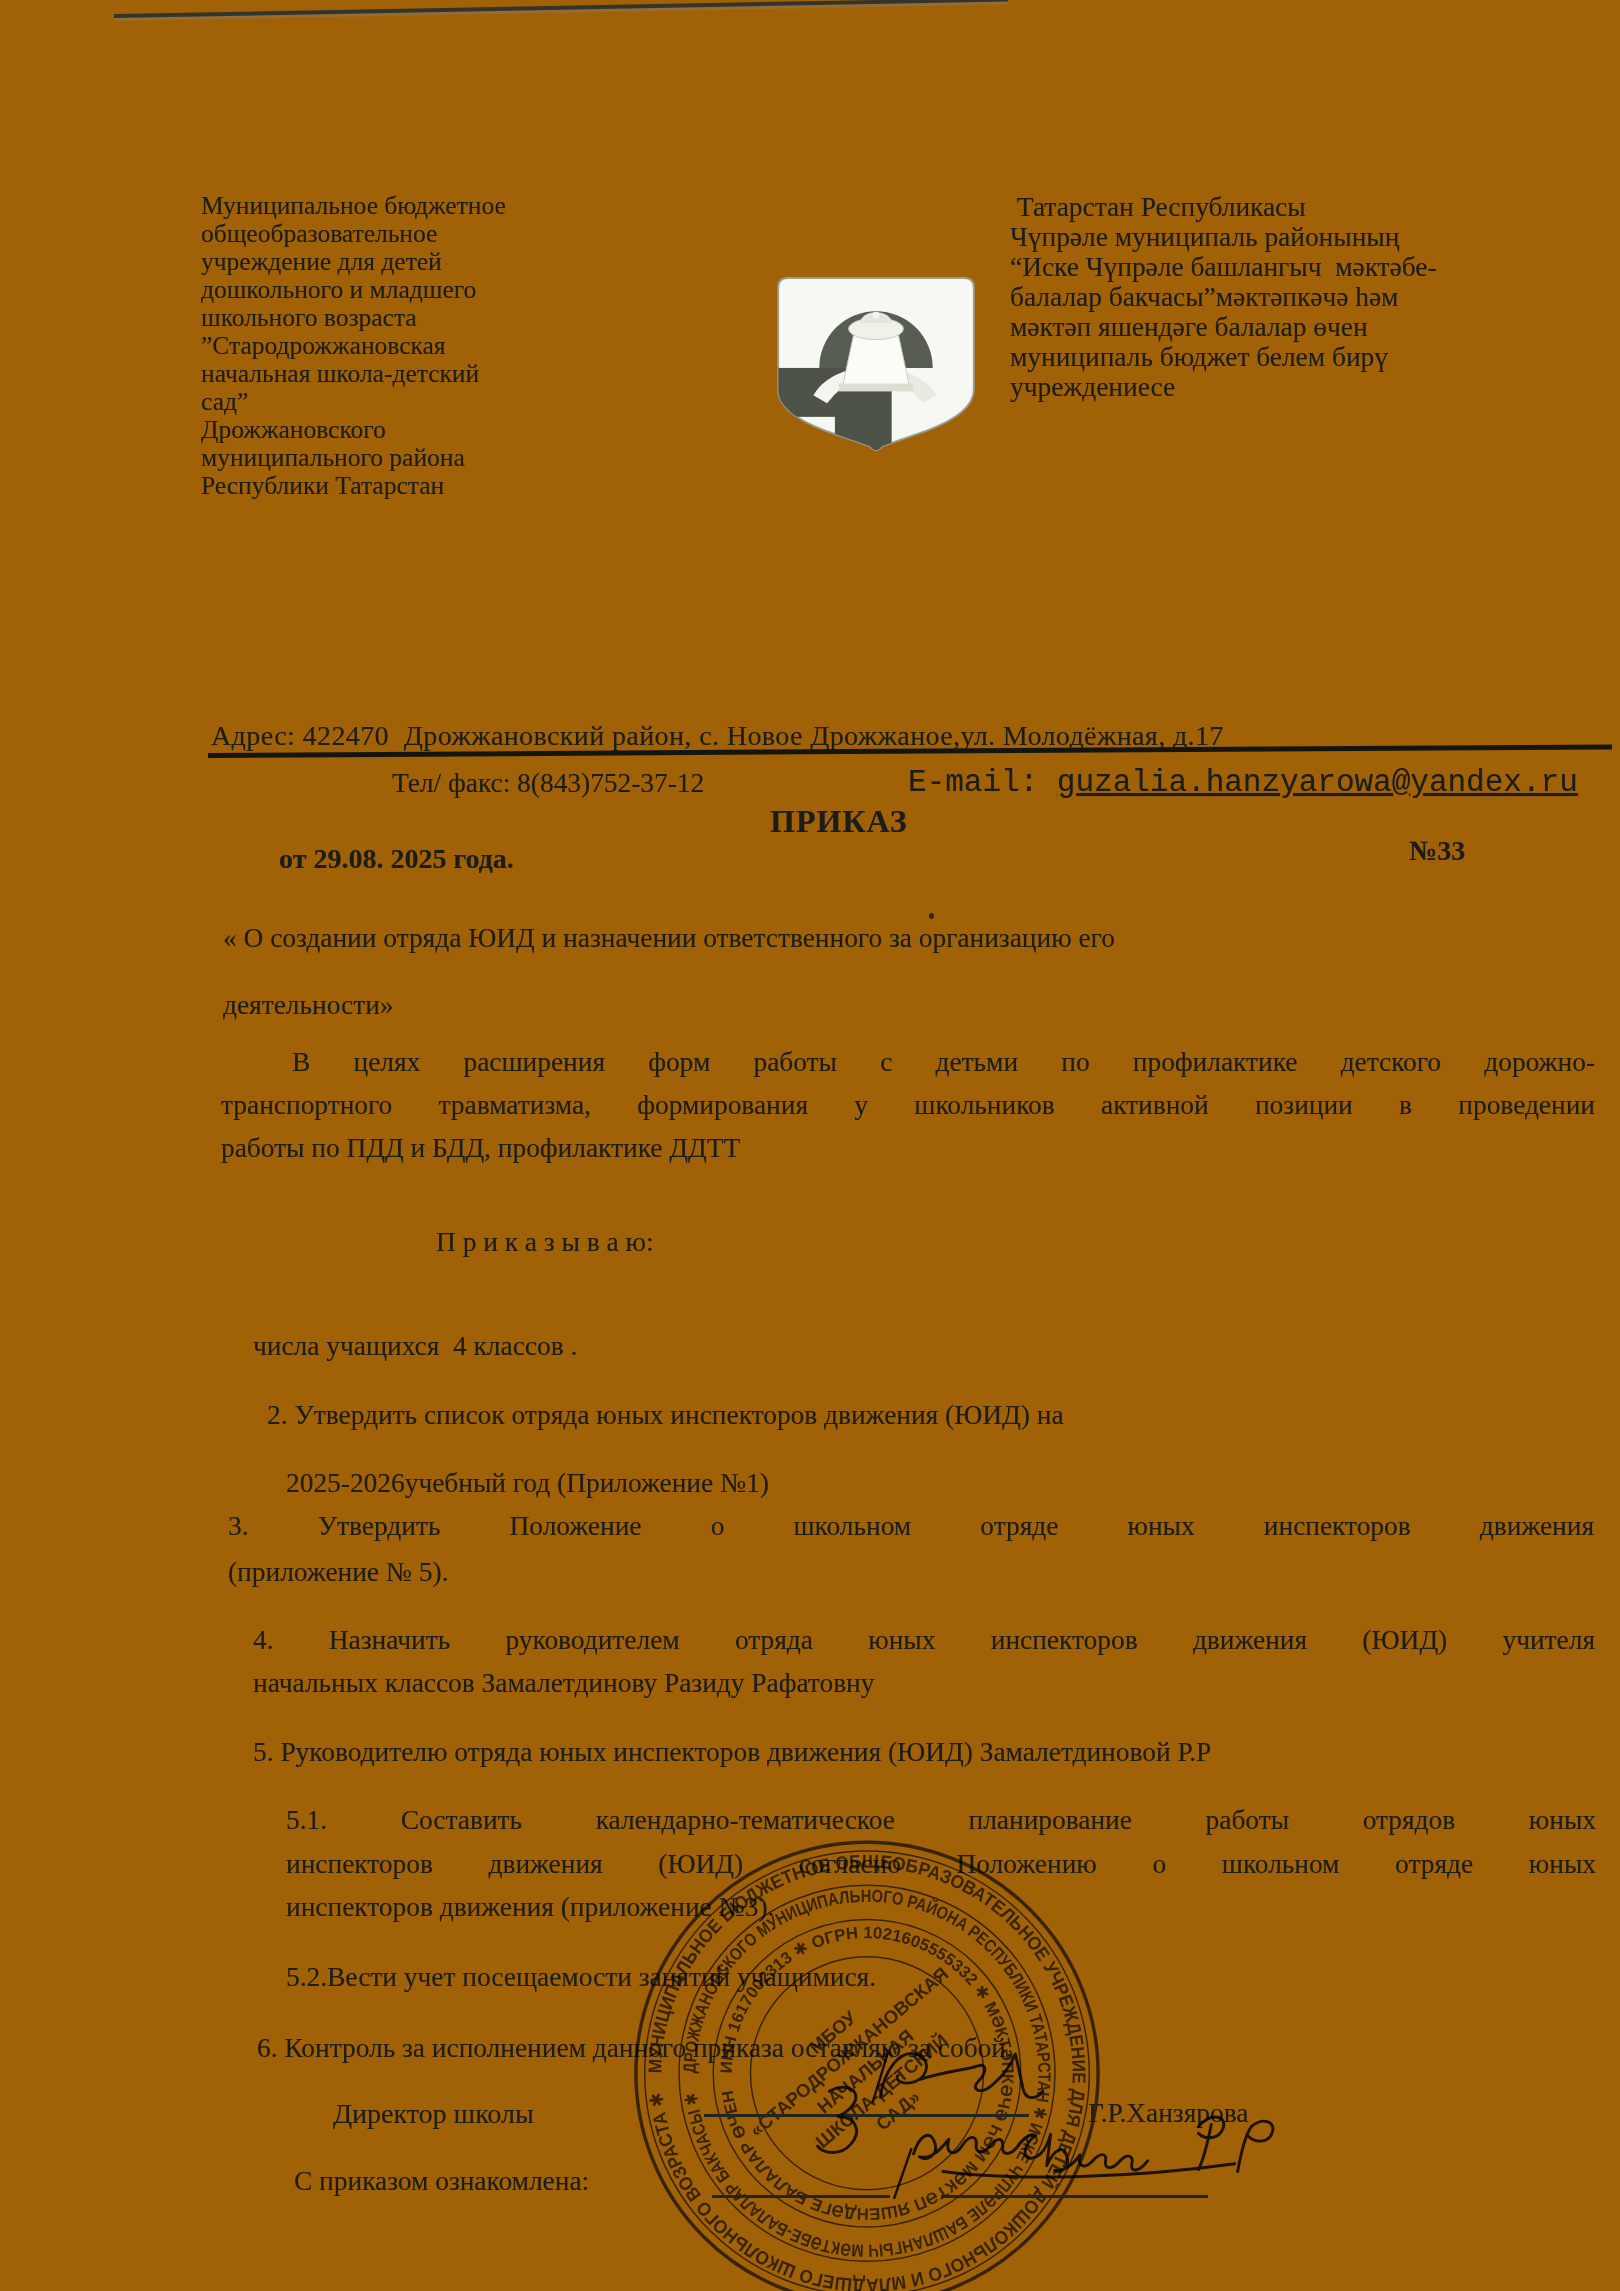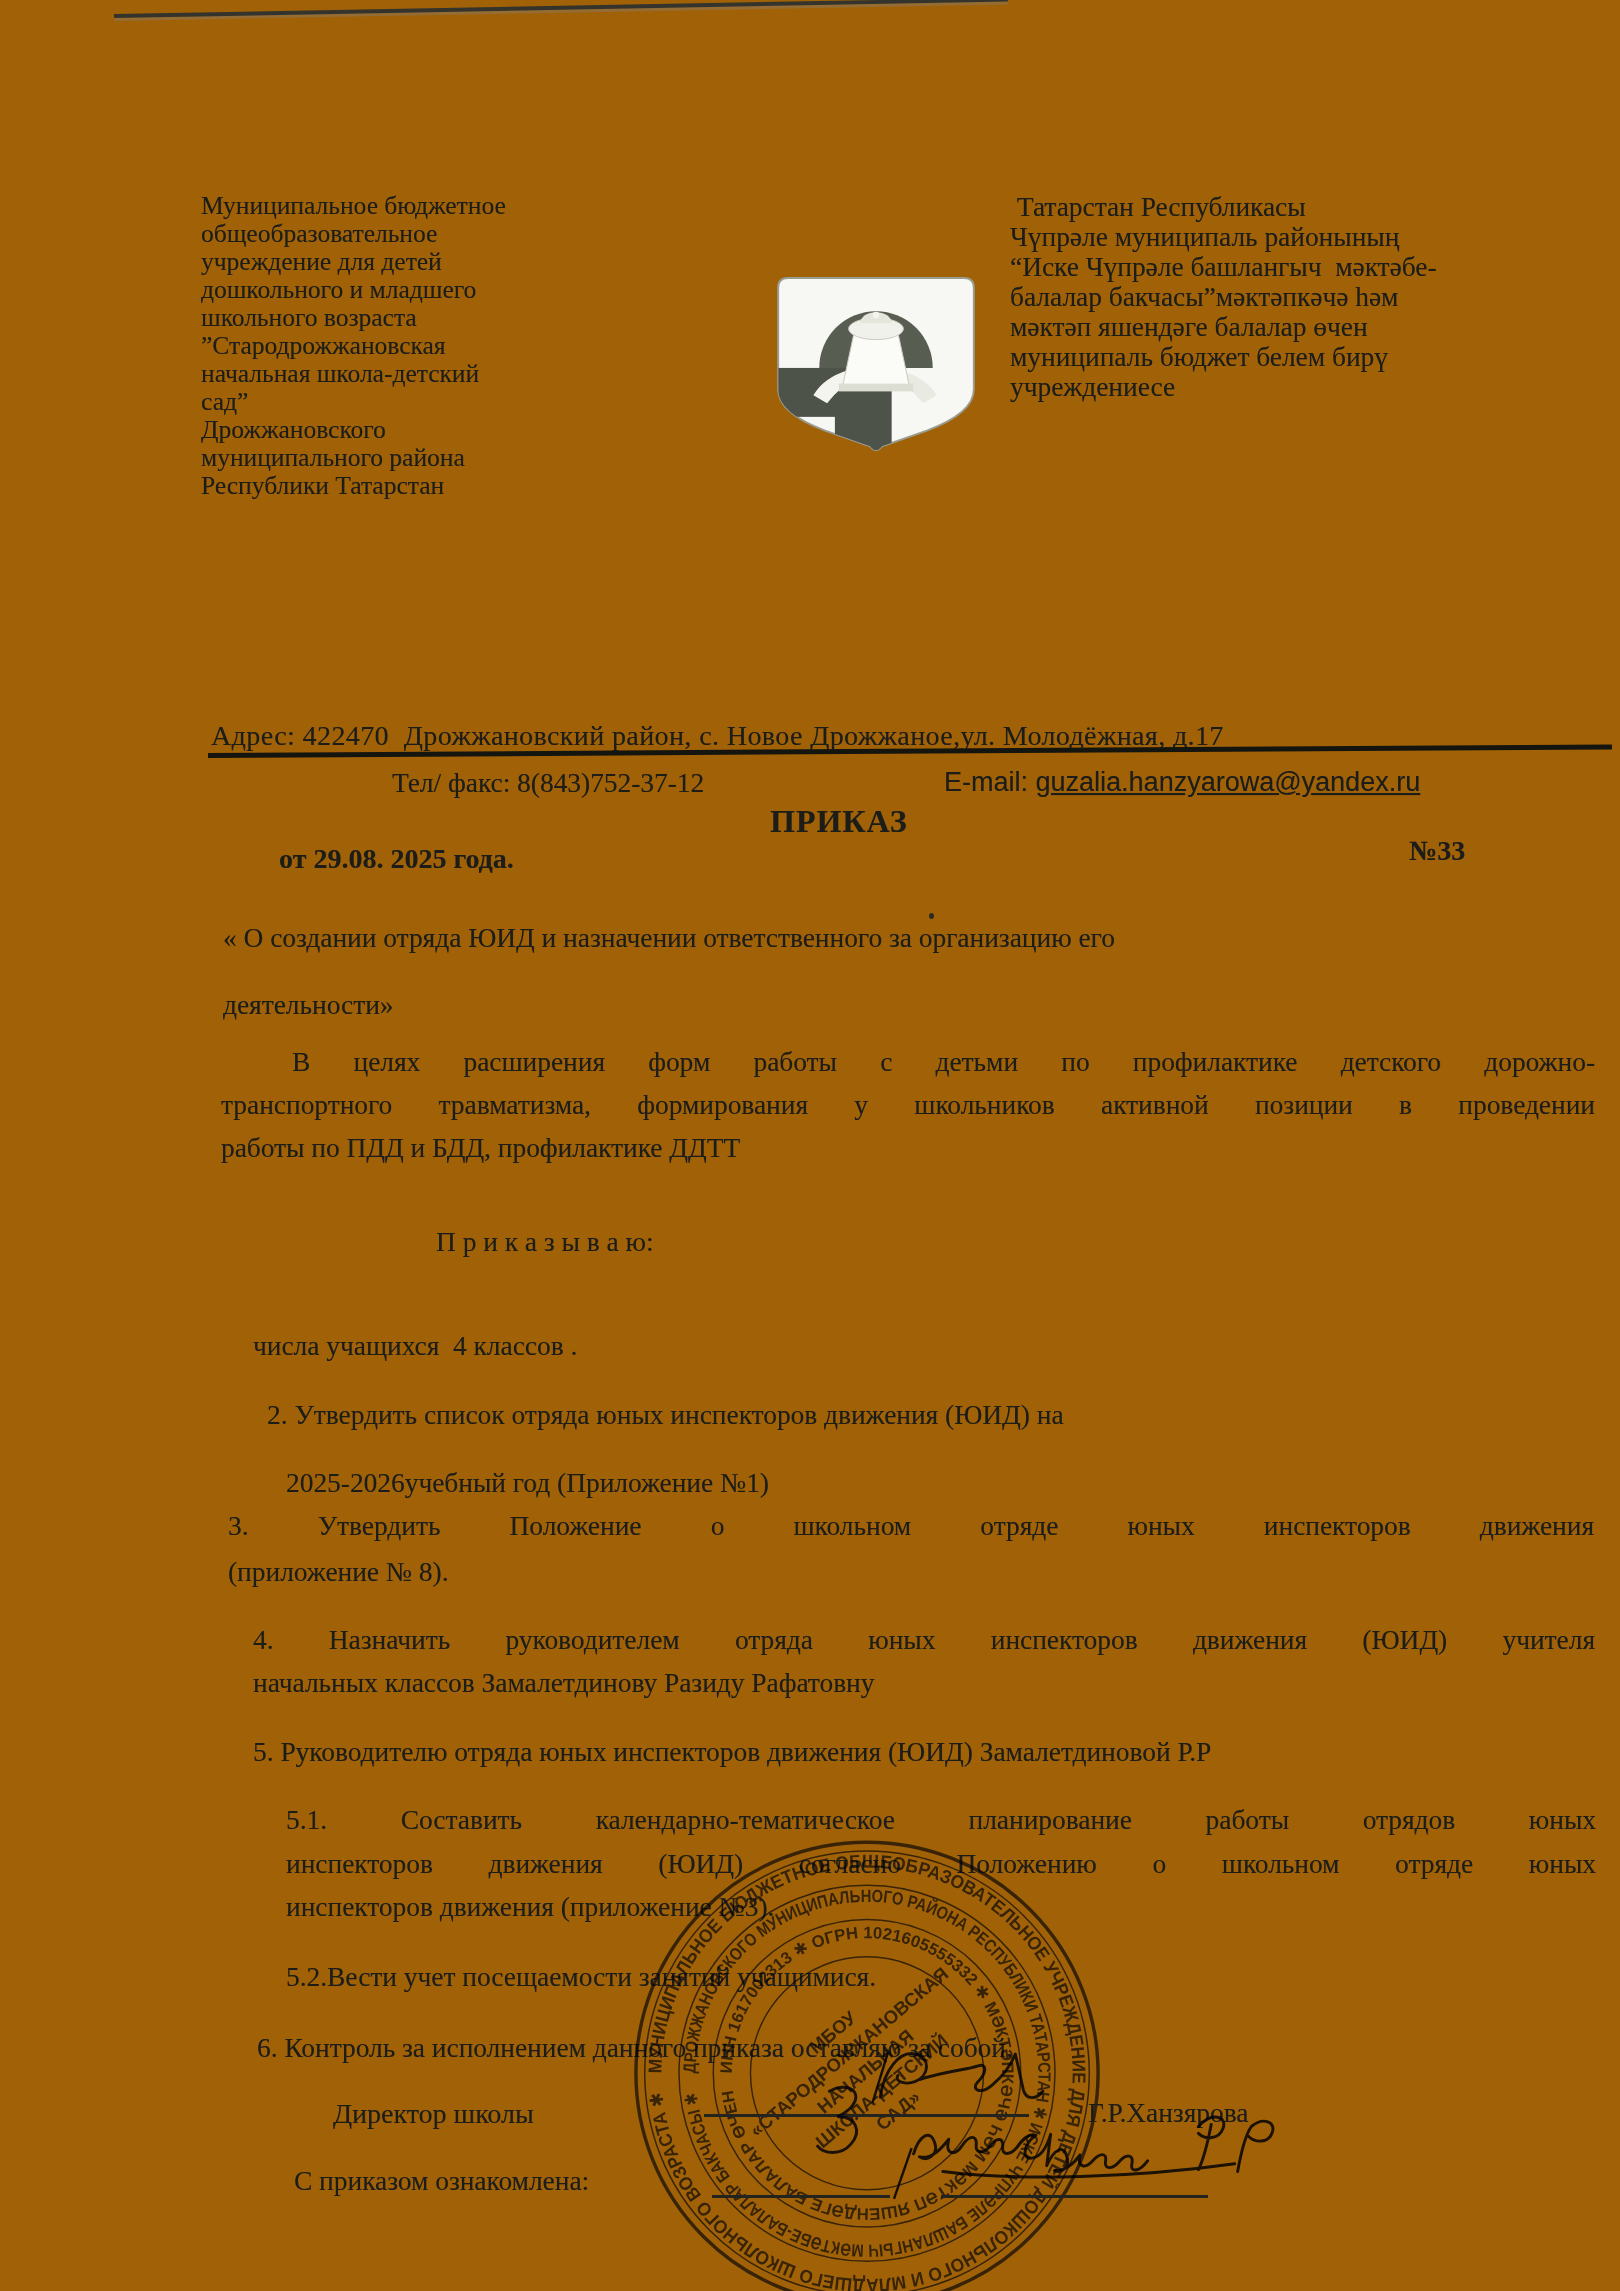--- a/index.html
+++ b/index.html
@@ -70,21 +70,21 @@
       <circle cx="106" cy="42" r="3.5" fill="#f4f5ef"></circle>
       <rect x="68" y="112" width="76" height="8" fill="#dcded4"></rect>
     </g>
   </svg>
 
   <div class="l" style="left:211px;top:718px;width:1392px;text-align:left;font-size:28px;letter-spacing:0.4px;">Адрес: 422470&nbsp; Дрожжановский район, с. Новое Дрожжаное,ул. Молодёжная, д.17</div>
 
   <div class="rule" style="left:208px;top:753px;width:1404px;height:4.9px;transform:rotate(-0.35deg);transform-origin:left center;"></div>
 
   <div class="l" style="left:392px;top:766px;font-size:27.4px;">Тел/ факс: 8(843)752-37-12</div>
-  <div class="l sans" style="left:944px;top:765px;font-size:27px;">
+  <div class="l sans" style="left:908px;top:765px;font-size:31px;font-family:Liberation Mono, monospace;">
     <span>E-mail:</span>
     <span style="text-decoration:underline;">guzalia.hanzyarowa@yandex.ru</span>
   </div>
 
   <div class="l b" style="left:770px;top:804px;font-size:32px;letter-spacing:1px;">ПРИКАЗ</div>
   <div class="l b" style="left:279px;top:841px;font-size:28px;">от 29.08. 2025 года.</div>
   <div class="l b" style="left:1409px;top:833px;font-size:28px;">№33</div>
 
   <div class="dot" style="left:929px;top:913px;"></div>
 
@@ -96,21 +96,21 @@
   <div class="l" style="left:221px;top:1131px;">работы по ПДД и БДД, профилактике ДДТТ</div>
 
   <div class="l" style="left:436px;top:1225px;">П р и к а з ы в а ю:</div>
 
   <div class="l" style="left:253px;top:1329px;">числа учащихся&nbsp; 4 классов .</div>
 
   <div class="l" style="left:267px;top:1398px;">2. Утвердить список отряда юных инспекторов движения (ЮИД) на</div>
   <div class="l" style="left:286px;top:1466px;">2025-2026учебный год (Приложение №1)</div>
 
   <div class="l j" style="left:228px;top:1509px;width:1366px;">3. Утвердить Положение о школьном отряде юных инспекторов движения</div>
-  <div class="l" style="left:228px;top:1555px;">(приложение № 8).</div>
+  <div class="l" style="left:228px;top:1555px;">(приложение № 5).</div>
 
   <div class="l j" style="left:253px;top:1623px;width:1342px;">4. Назначить руководителем отряда юных инспекторов движения (ЮИД) учителя</div>
   <div class="l" style="left:253px;top:1666px;">начальных классов Замалетдинову Разиду Рафатовну</div>
 
   <div class="l" style="left:253px;top:1735px;">5. Руководителю отряда юных инспекторов движения (ЮИД) Замалетдиновой Р.Р</div>
 
   <div class="l j" style="left:286px;top:1803px;width:1310px;">5.1. Составить календарно-тематическое планирование работы отрядов юных</div>
   <div class="l j" style="left:286px;top:1847px;width:1310px;">инспекторов движения (ЮИД) согласно Положению о школьном отряде юных</div>
   <div class="l" style="left:286px;top:1890px;">инспекторов движения (приложение №3).</div>
 

